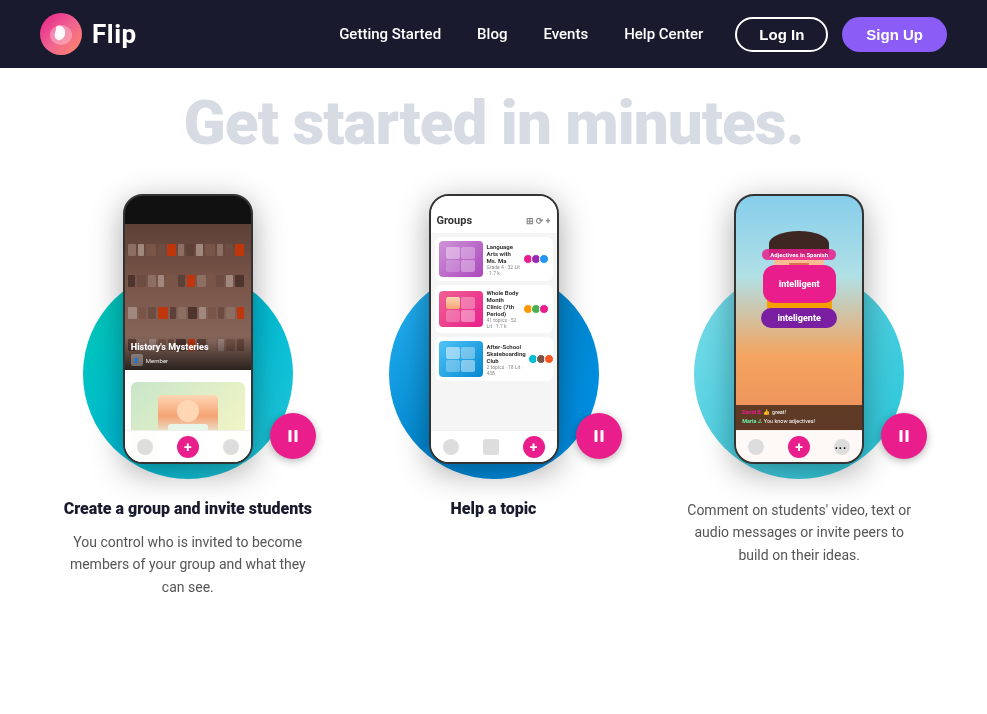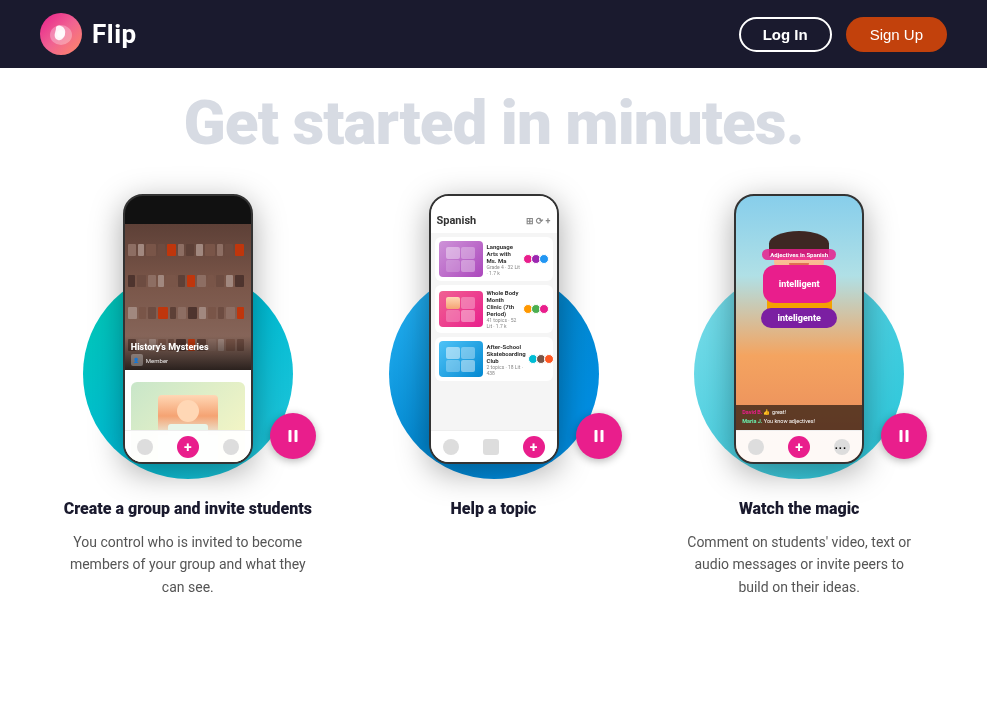--- a/index.html
+++ b/index.html
@@ -60,27 +60,27 @@
       color: #fff;
       border: 2px solid #fff;
       border-radius: 24px;
       padding: 7px 22px;
       font-size: 15px;
       font-weight: 600;
       cursor: pointer;
       margin-right: 14px;
     }
     .btn-signup {
-      background: #c2410c;
+      background: #8b5cf6;
       color: #fff;
       border: none;
       border-radius: 24px;
       padding: 9px 24px;
       font-size: 15px;
-      font-weight: 400;
+      font-weight: 700;
       cursor: pointer;
     }
 
     
     .hero-heading {
       text-align: center;
       padding: 18px 0 10px;
       background: #fff;
       overflow: hidden;
     }
@@ -389,20 +389,26 @@
     <div class="logo-icon">
       <svg viewBox="0 0 26 26" fill="none">
         <ellipse cx="13" cy="14" rx="11" ry="10" fill="white" opacity="0.3"></ellipse>
         <path d="M8 7 C8 5 10 4 13 5 C16 6 18 9 17 13 C16 17 13 20 10 19 C7 18 6 15 7 12 C7.5 10 8 8.5 8 7Z" fill="white" opacity="0.9"></path>
         <circle cx="13" cy="13" r="4" fill="white" opacity="0.6"></circle>
       </svg>
     </div>
     <span class="logo-text">Flip</span>
   </div>
 
+  <div class="nav-links">
+    <a>Getting Started</a>
+    <a>Blog</a>
+    <a>Events</a>
+    <a>Help Center</a>
+  </div>
 
   <button class="btn-login">Log In</button>
   <button class="btn-signup">Sign Up</button>
 </nav>
 
 <div class="hero-heading">
   <h1>Get started in minutes.</h1>
 </div>
 
 <div class="cards-section">
@@ -510,21 +516,21 @@
     <p class="card-desc">You control who is invited to become members of your group and what they can see.</p>
   </div>
 
   <div class="card">
     <div class="phone-area">
       <div class="circle-bg blue"></div>
       <div class="phone-mockup">
         <div class="phone-screen">
           <div class="phone-2-content">
             <div class="groups-header">
-              <span>Spanish</span>
+              <span>Groups</span>
               <span style="color:#888;font-size:9px;">⊞ ⟳ +</span>
             </div>
             <div class="groups-grid">
 
               <div class="group-row">
                 <div class="group-thumbnail gt-purple">
                   <div style="width:100%;height:100%;display:flex;align-items:center;justify-content:center;">
                     <div style="display:grid;grid-template-columns:1fr 1fr;gap:1px;padding:2px;">
                       <div style="width:14px;height:12px;background:rgba(255,255,255,0.4);border-radius:2px;"></div>
                       <div style="width:14px;height:12px;background:rgba(255,255,255,0.3);border-radius:2px;"></div>
@@ -657,17 +663,16 @@
         </div>
       </div>
 
       <div class="pause-btn">
         <svg viewBox="0 0 24 24">
             <rect x="6" y="4" width="4" height="16" rx="1"></rect>
             <rect x="14" y="4" width="4" height="16" rx="1"></rect>
           </svg>
       </div>
     </div>
-    <h3 class="card-title">Watch the magic</h3>
     <p class="card-desc">Comment on students' video, text or audio messages or invite peers to build on their ideas.</p>
   </div>
 
 </div>
 
 </body></html>

